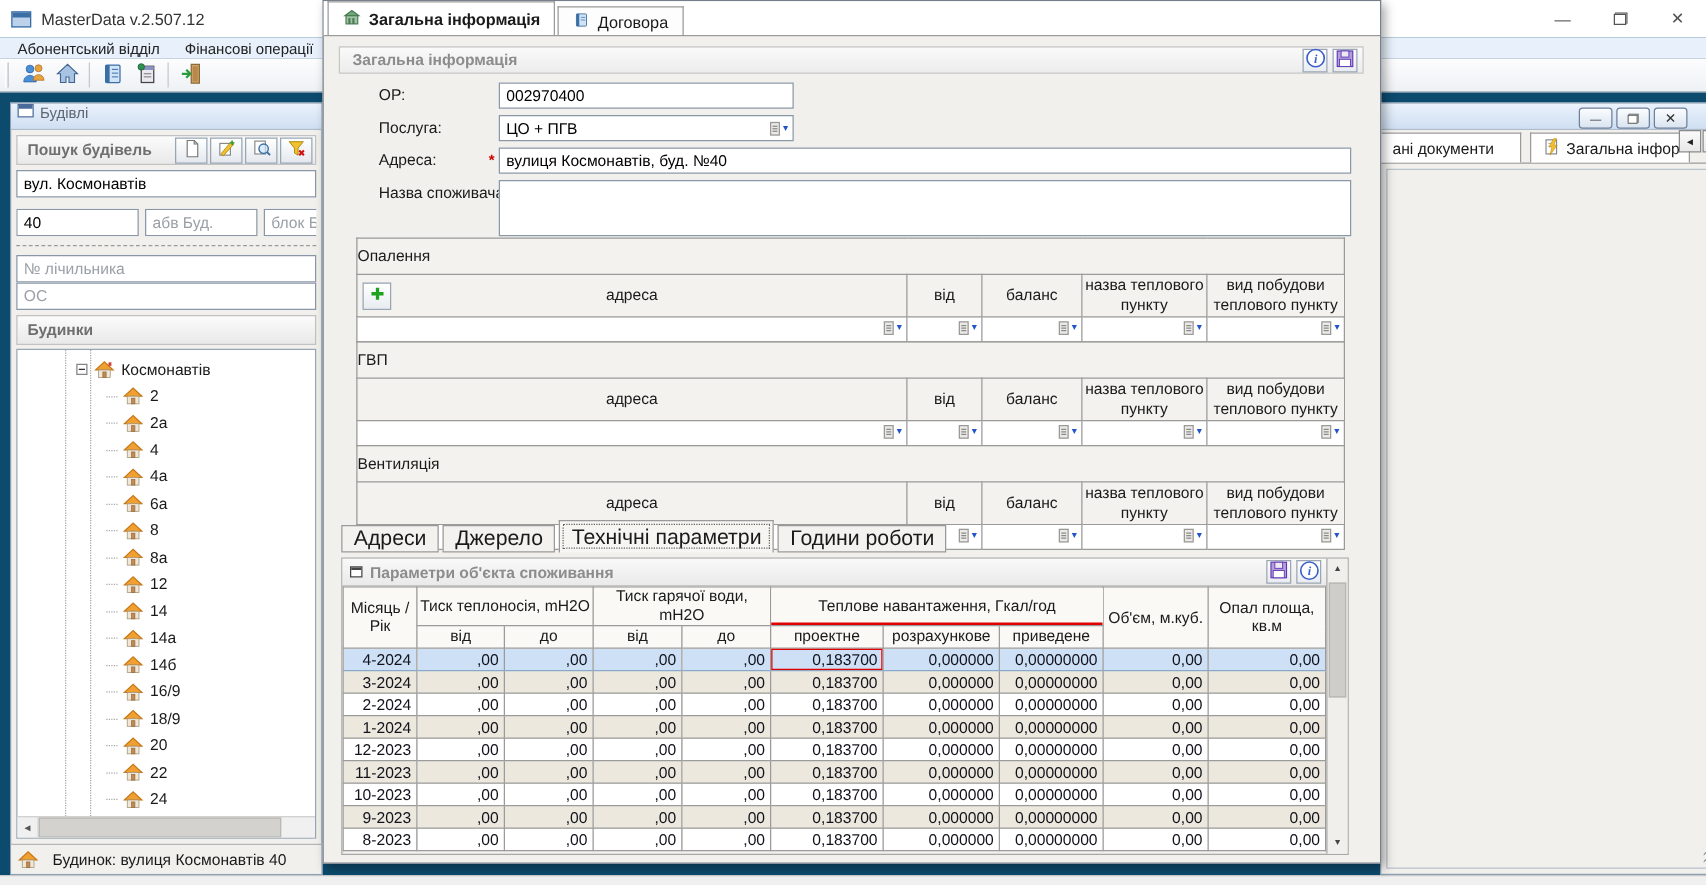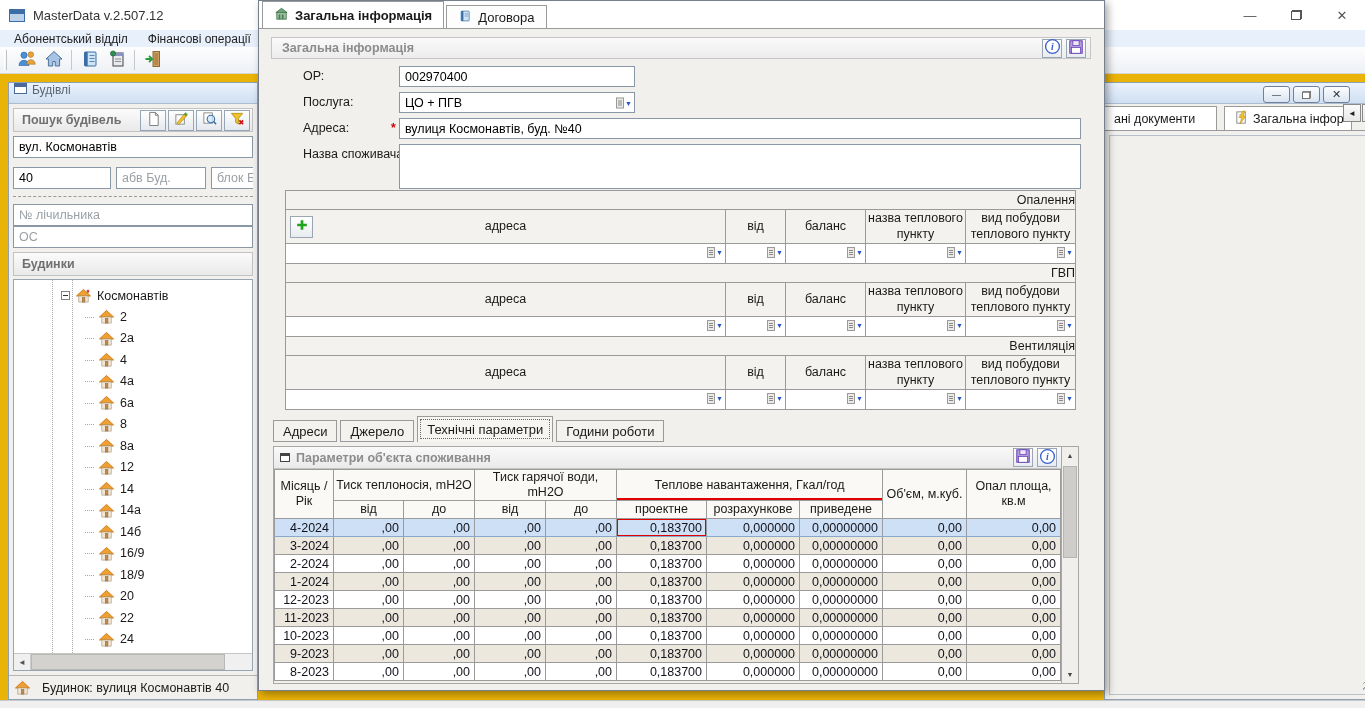--- a/index.html
+++ b/index.html
@@ -1,17 +1,17 @@
 <!DOCTYPE html>
 <html><head>
 <meta charset="utf-8">
 <style>
   * { margin:0; padding:0; box-sizing:border-box; }
   body { font-family:"Liberation Sans","DejaVu Sans",sans-serif; background:#555; }
-  .screen { position:relative; width:1365px; height:708px; background:#eab308; overflow:hidden; font-size:12px; color:#1a1a1a;padding-left:32px; }
+  .screen { position:relative; width:1365px; height:708px; background:#0c4a6e; overflow:hidden; font-size:12px; color:#1a1a1a;padding-left:32px; }
 
   
   .titlebar { position:absolute; left:0; top:0; width:100%; height:30px; background:#fff; display:flex; align-items:center; }
   .app-icon { width:16px; height:13px; margin-left:9px; position:relative; background:#bcd2ea; border:1px solid #3a6ea5; }
   .app-icon::before { content:""; position:absolute; left:0; top:0; right:0; height:4px; background:#3a6ea5; }
   .title-text { margin-left:8px; font-size:13px; color:#333; }
   .win-controls { position:absolute; right:0; top:0; height:30px; display:flex; }
   .win-btn { width:46px; height:30px; display:flex; align-items:center; justify-content:center; color:#555; font-size:13px; }
   .glyph-restore { position:relative; width:11px; height:10px; }
   .glyph-restore::before { content:""; position:absolute; right:0; top:0; width:8px; height:7px; border:1px solid #555; }
@@ -92,28 +92,28 @@
   .dd-box { width:8px; height:11px; border:1px solid #9a9a9a; background:#eceae6;
       background-image:linear-gradient(#8a8a8a 0 0),linear-gradient(#8a8a8a 0 0),linear-gradient(#8a8a8a 0 0);
       background-size:4px 1px; background-repeat:no-repeat; background-position:1px 2px,1px 4px,1px 6px; }
   .dd-ar { color:#2255cc; font-size:7px; line-height:1; }
   .dd-in { position:absolute; right:3px; top:50%; transform:translateY(-50%); }
   textarea.frm-inp { resize:none; padding-top:2px; }
 
   .utility-wrap { position:absolute; left:26px; top:162px; width:790px; }
   .utable { border-collapse:collapse; width:790px; table-layout:fixed; font-size:12.5px; margin-top:-1px; }
   .utable td { border:1px solid #9a9a9a; }
-  .u-cap { height:19px; text-align:right; background:#f4f2ee; }
+  .u-cap { height:29px; text-align:left; background:#f4f2ee; }
   .u-h { height:34px; text-align:center; background:#f4f2ee; white-space:pre-line; line-height:1.25; vertical-align:middle; position:relative; }
   .u-h-addr { text-align:center; }
   .add-btn { position:absolute; left:4px; top:50%; transform:translateY(-50%); width:23px; height:22px; border:1px solid #9aa6b4; background:linear-gradient(#fff,#e8ecf0); display:flex; align-items:center; justify-content:center; }
   .u-in { height:20px; background:#fff; text-align:right; padding-right:2px; }
 
   .sub-tabs { position:absolute; left:14px; top:387px; height:26px; display:flex; align-items:flex-end; }
-  .sub-tab { height:22px; border:1px solid #9a9a9a; background:#f3f2ef; padding:0 9px; display:flex; align-items:center; font-size:13px; margin-right:3px; }
+  .sub-tab { height:22px; border:1px solid #9a9a9a; background:#f3f2ef; padding:0 9px; display:flex; align-items:center; font-size:17px; margin-right:3px; }
   .sub-tab.active { height:26px; background:#f6f5f2; border-bottom:none; outline:1px dotted #666; outline-offset:-4px; }
 
   .params-panel { position:absolute; left:14px; top:417px; width:806px; bottom:6px; border:1px solid #a8a8a8; background:#f1f0ed; display:grid; grid-template-columns:1fr 17px; grid-template-rows:22px 1fr; }
   .pp-hdr { grid-column:1; grid-row:1; background:linear-gradient(#f9f9f9,#eaeaea); border-bottom:1px solid #c4c4c4; display:flex; align-items:center; gap:6px; padding:0 4px 0 6px; color:#8c8c8c; font-weight:bold; font-size:12.5px; }
   .pp-ico { width:10px; height:9px; border:1px solid #444; background:#fff; position:relative; }
   .pp-ico::before { content:""; position:absolute; left:0; right:0; top:0; height:2px; background:#444; }
   .pp-table-area { grid-column:1; grid-row:2; overflow:hidden; }
   .vscroll { grid-column:2; grid-row:1 / span 2; border-left:1px solid #a8a8a8; background:#f0efec; display:flex; flex-direction:column; }
   .vs-btn { height:17px; display:flex; align-items:center; justify-content:center; font-size:7px; color:#444; }
   .vs-track { flex:1; position:relative; }

